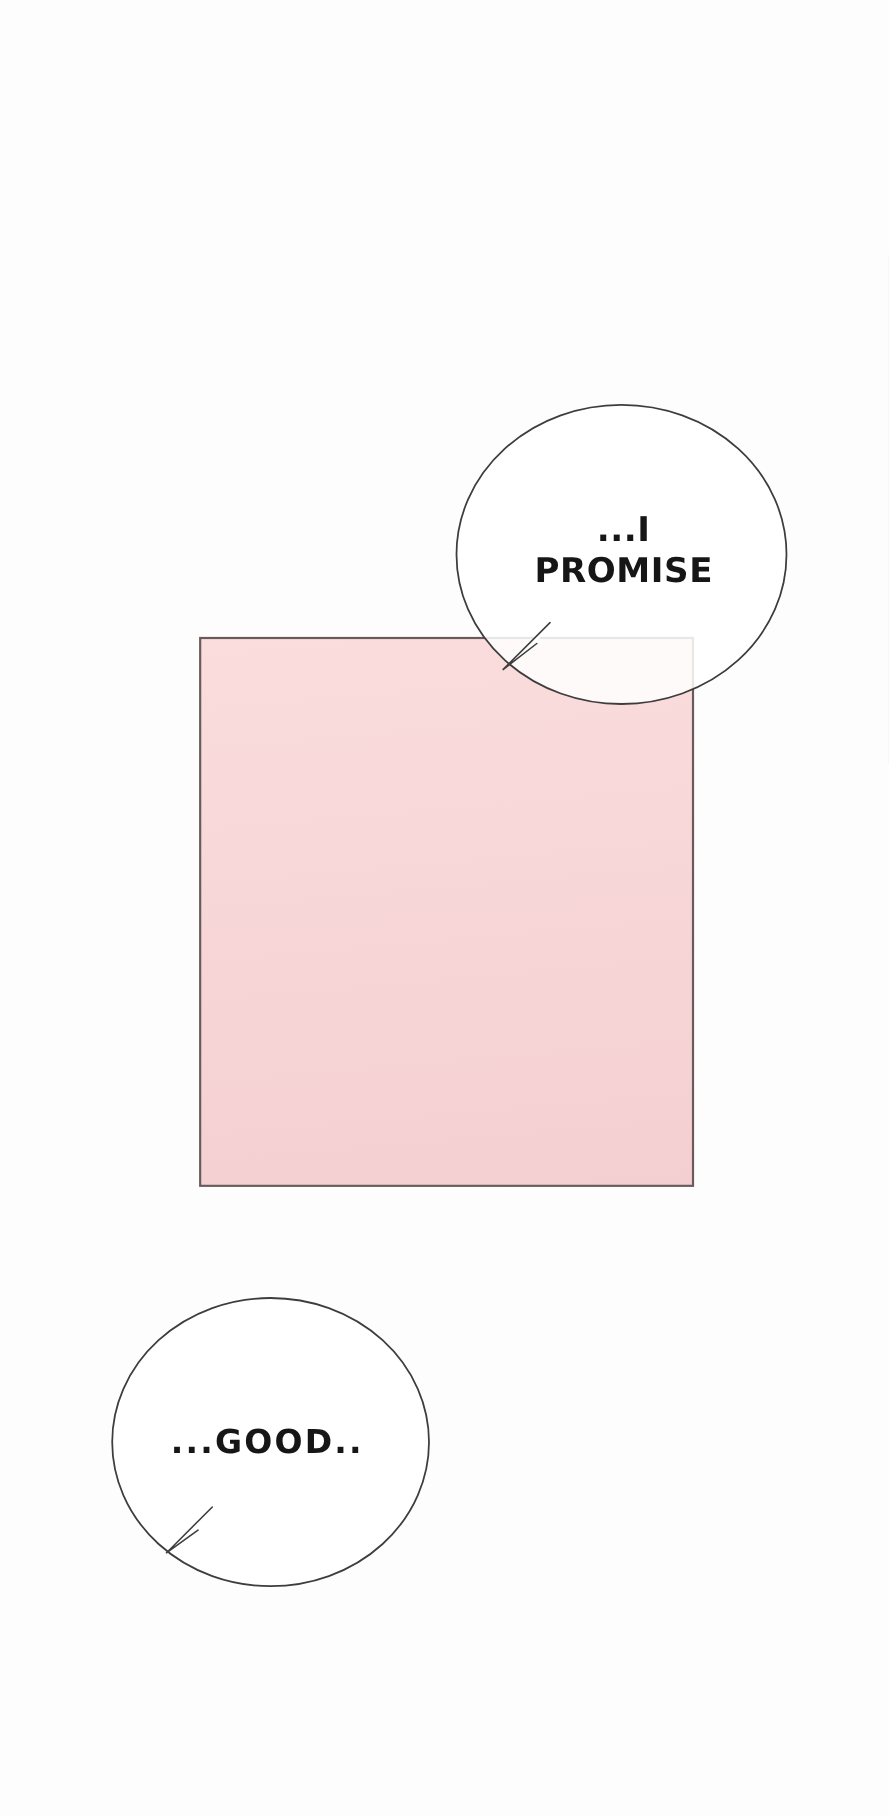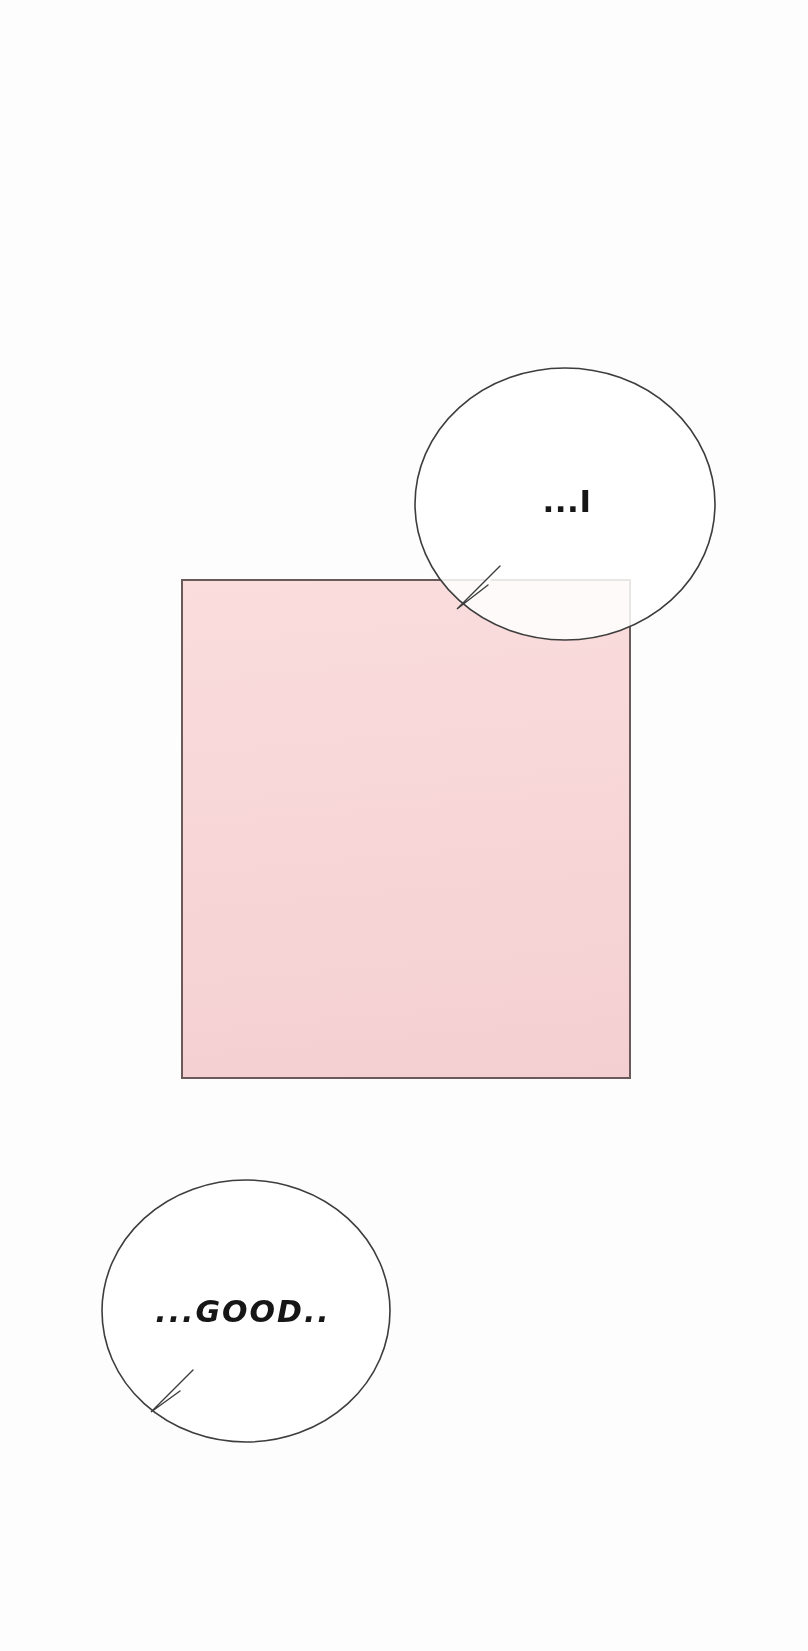--- a/index.html
+++ b/index.html
@@ -66,21 +66,20 @@
     left: 567px;
     top: 501px;
     font-size: 31px;
     line-height: 37px;
     letter-spacing: 0.5px;
   }
   .speech-text.good {
     left: 243px;
     top: 1311px;
     font-size: 30px;
-    font-style: italic;
     letter-spacing: 2px;
   }
 </style>
 </head>
 <body>
 
 <div class="stage">
 
   <div class="panel"></div>
 
@@ -90,19 +89,20 @@
     <polygon class="tail-fill" points="500,566 457,609 488,584"></polygon>
     <path class="tail-line" d="M500,566 L457,609 L488,585"></path>
 
     <ellipse class="bubble-shape solid" cx="246" cy="1311" rx="144" ry="131"></ellipse>
     <polygon class="tail-fill" points="193,1370 151,1412 180,1390"></polygon>
     <path class="tail-line" d="M193,1370 L151,1412 L180,1391"></path>
   </svg>
 
   <div class="speech-text promise">
     <div>...I</div>
+    <div>PROMISE</div>
   </div>
 
   <div class="speech-text good">
     <span>...GOOD..</span>
   </div>
 
 </div>
 
 </body></html>

